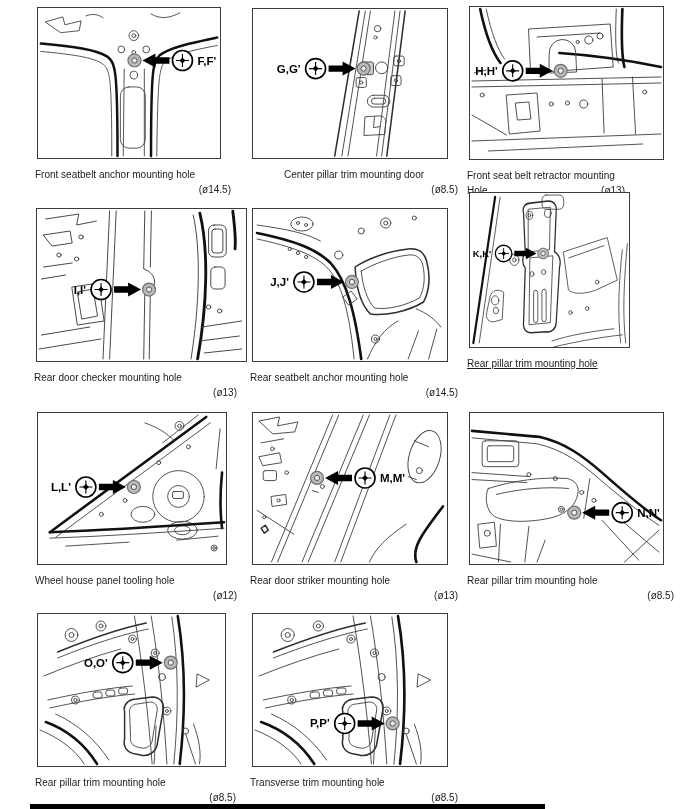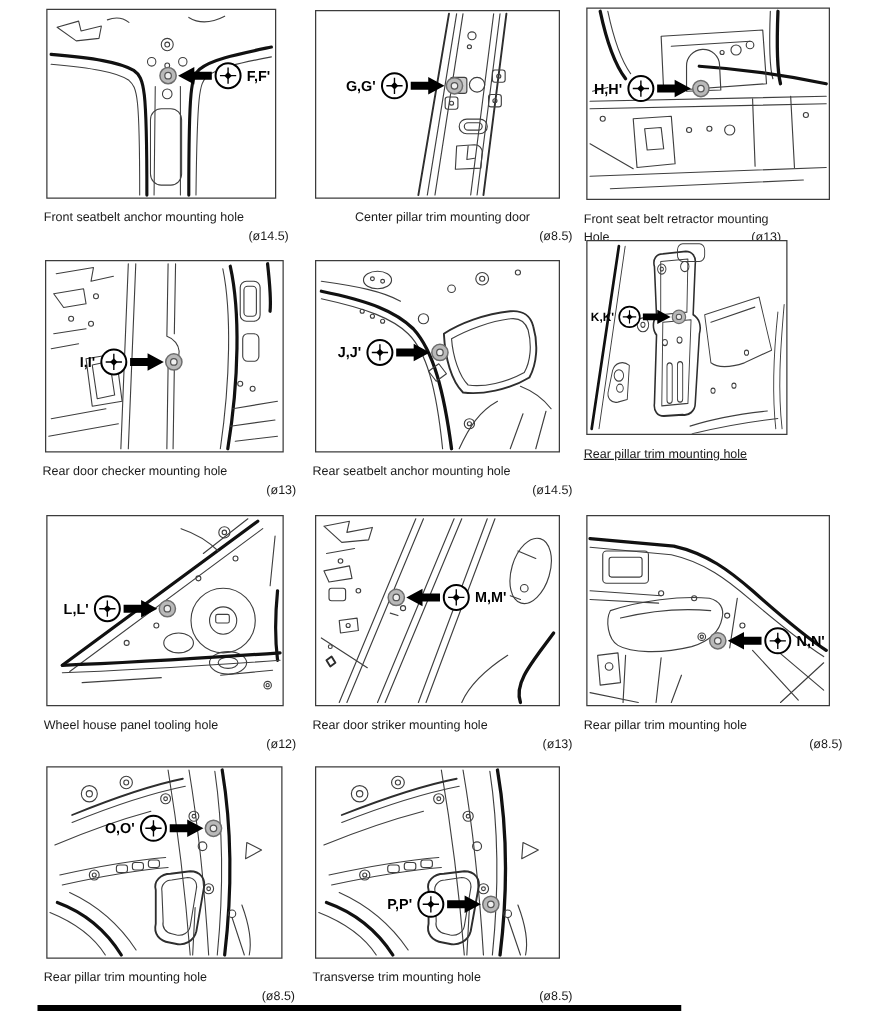--- a/index.html
+++ b/index.html
@@ -151,21 +151,21 @@
       <div class="caption" style="width: 207px;">
         <div class="cap1">Front seat belt retractor mounting</div>
         <div class="cap2" style="width: 158px;">
           <span class="cap2text">Hole</span>
           <span class="dia">(ø13)</span>
         </div>
       </div>
     </section>
 
     <section class="panel" style="left: 36px; top: 208px; width: 189px;">
-      <div class="figbox" style="height: 152px;">
+      <div class="figbox" style="height: 152px; padding-left: 20px;">
         <svg class="art" viewBox="0 0 190 152" preserveAspectRatio="none">
 <path d="M66,2 L60,150"></path>
           <path d="M72,2 L66,150"></path>
 <path d="M98,2 L97,60 C109,64 111,80 98,84 L97,150"></path>
 <path d="M104,2 L103,58"></path>
           <path d="M103,86 L102,150"></path>
 <path d="M8,10 L38,5 L36,16 L54,12"></path>
 <path d="M6,26 L30,22 L32,34 L14,37 Z"></path>
 <circle cx="40" cy="28" r="2"></circle>
           <circle cx="20" cy="46" r="2"></circle>

